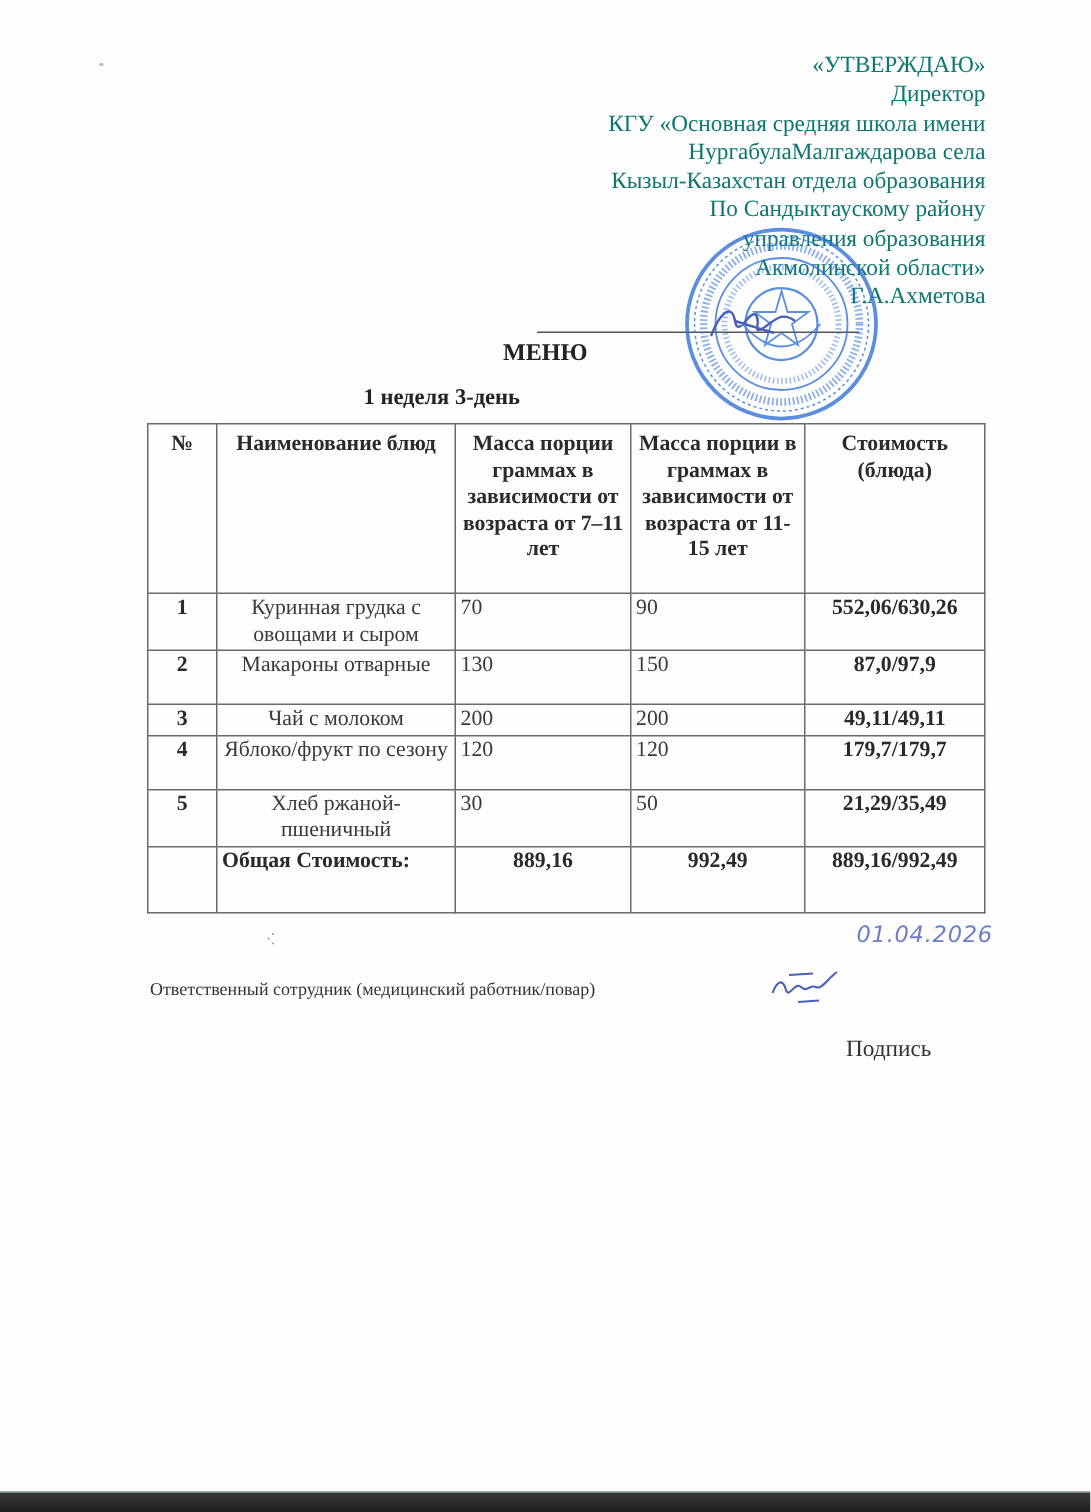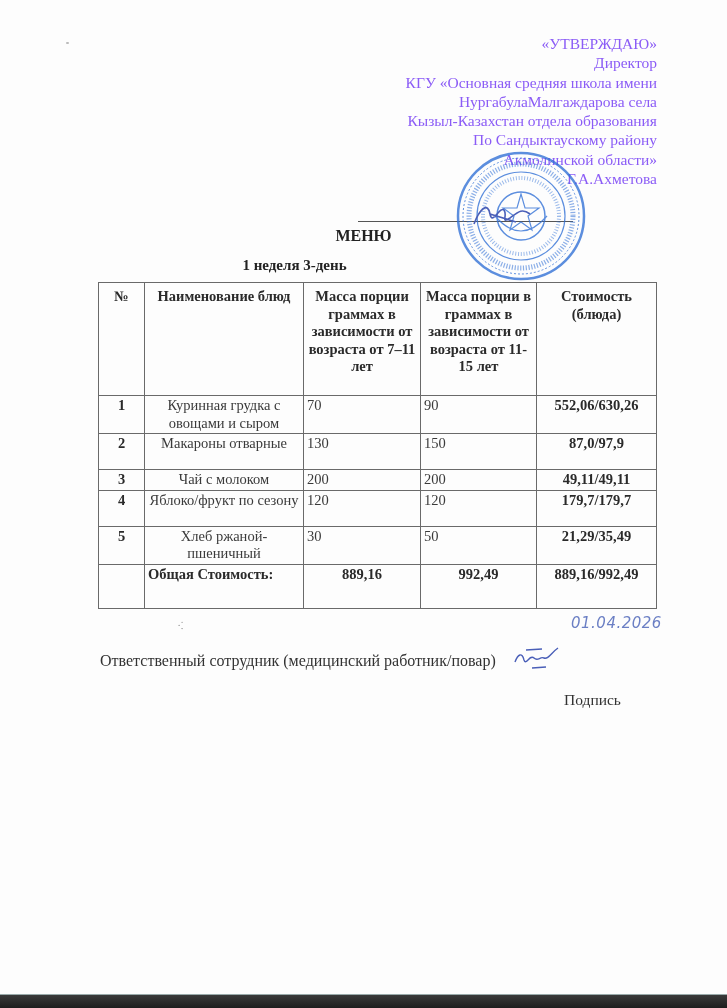--- a/index.html
+++ b/index.html
@@ -7,21 +7,21 @@
     width: 727px; height: 1008px; position: relative; overflow: hidden;
     background: #fdfdfd;
     font-family: "Liberation Serif", "DejaVu Serif", serif;
     color: #2a2a2a;
   }
   .page { position: absolute; left: 0; top: 0; width: 727px; height: 1008px; }
   .speck { position: absolute; left: 66px; top: 42px; width: 3px; height: 2px; background: #bbb; border-radius: 1px; }
 
   .approve {
     position: absolute; right: 70px; top: 34px; text-align: right;
-    font-size: 15.5px; line-height: 19.3px; color: #8b5cf6;
+    font-size: 15.5px; line-height: 19.3px; color: #0f766e;
   }
   .approve div { white-space: nowrap; }
   .sign-line {
     position: absolute; left: 358px; top: 221px; width: 215px; height: 1px; background: #555;
   }
   .stamp {
     position: absolute; left: 455px; top: 150px; width: 132px; height: 132px;
     opacity: 0.78;
   }
   .director-sig { position: absolute; left: 470px; top: 200px; width: 70px; height: 30px; }
@@ -62,21 +62,21 @@
   tr.r-short { height: 20px; }
   tr.r-total { height: 44px; }
 
   .date {
     position: absolute; left: 571px; top: 614px; font-style: italic;
     font-family: "DejaVu Sans", sans-serif; font-size: 15px; color: #6b7fc4; letter-spacing: 0.5px;
   }
   .dots { position: absolute; left: 178px; top: 618px; font-size: 10px; color: #888; }
 
   .responsible {
-    position: absolute; left: 100px; top: 652px; font-size: 16px; color: #333; white-space: nowrap;
+    position: absolute; left: 100px; top: 652px; font-size: 12px; color: #333; white-space: nowrap;
   }
   .cook-sig { position: absolute; left: 512px; top: 646px; width: 50px; height: 26px; }
   .podpis {
     position: absolute; left: 564px; top: 652px; font-size: 15.5px; color: #333; margin-top: 39px;
   }
 
   .bottom-bar {
     position: absolute; left: 0; top: 995px; width: 727px; height: 13px;
     background: linear-gradient(#3a3a3a, #1e1e1e);
   }
@@ -88,20 +88,21 @@
 <div class="page">
   <div class="speck"></div>
 
   <div class="approve">
     <div>«УТВЕРЖДАЮ»</div>
     <div>Директор</div>
     <div>КГУ «Основная средняя школа имени</div>
     <div>НургабулаМалгаждарова села</div>
     <div>Кызыл-Казахстан отдела образования</div>
     <div>По Сандыктаускому району</div>
+    <div>управления образования</div>
     <div>Акмолинской области»</div>
     <div>Г.А.Ахметова</div>
   </div>
   <div class="sign-line"></div>
 
   <svg class="stamp" viewBox="0 0 132 132">
     <g fill="none" stroke="#2f6fd6">
       <circle cx="66" cy="66" r="63" stroke-width="2.5"></circle>
       <circle cx="66" cy="66" r="58" stroke-width="1" stroke-dasharray="2 2"></circle>
       <circle cx="66" cy="66" r="52" stroke-width="5" stroke-dasharray="1.2 1.6" opacity="0.7"></circle>

